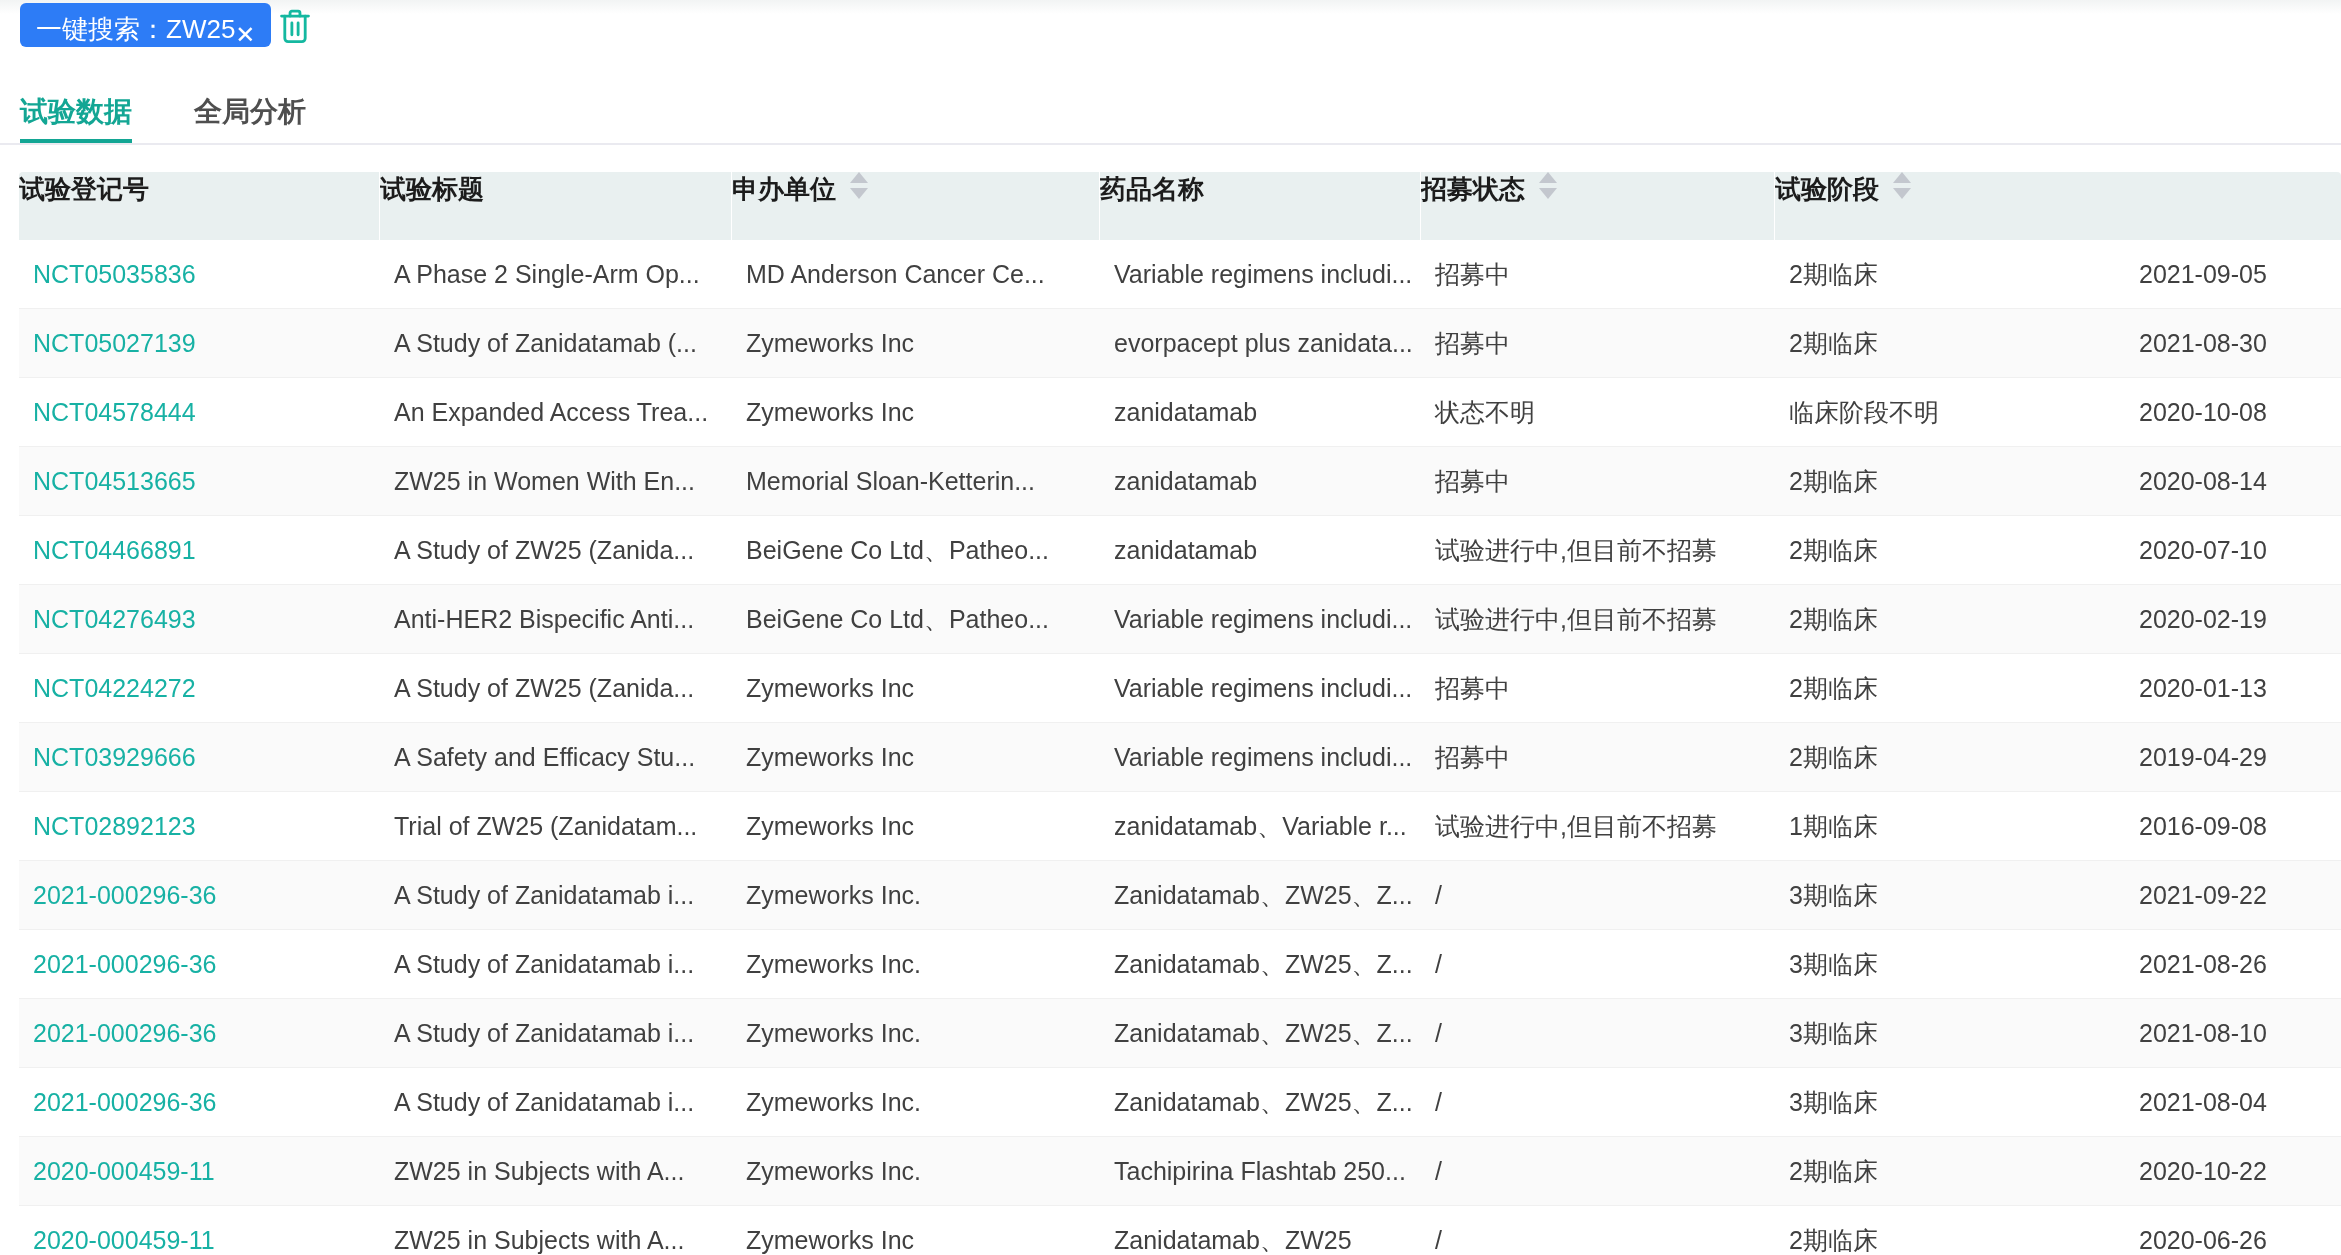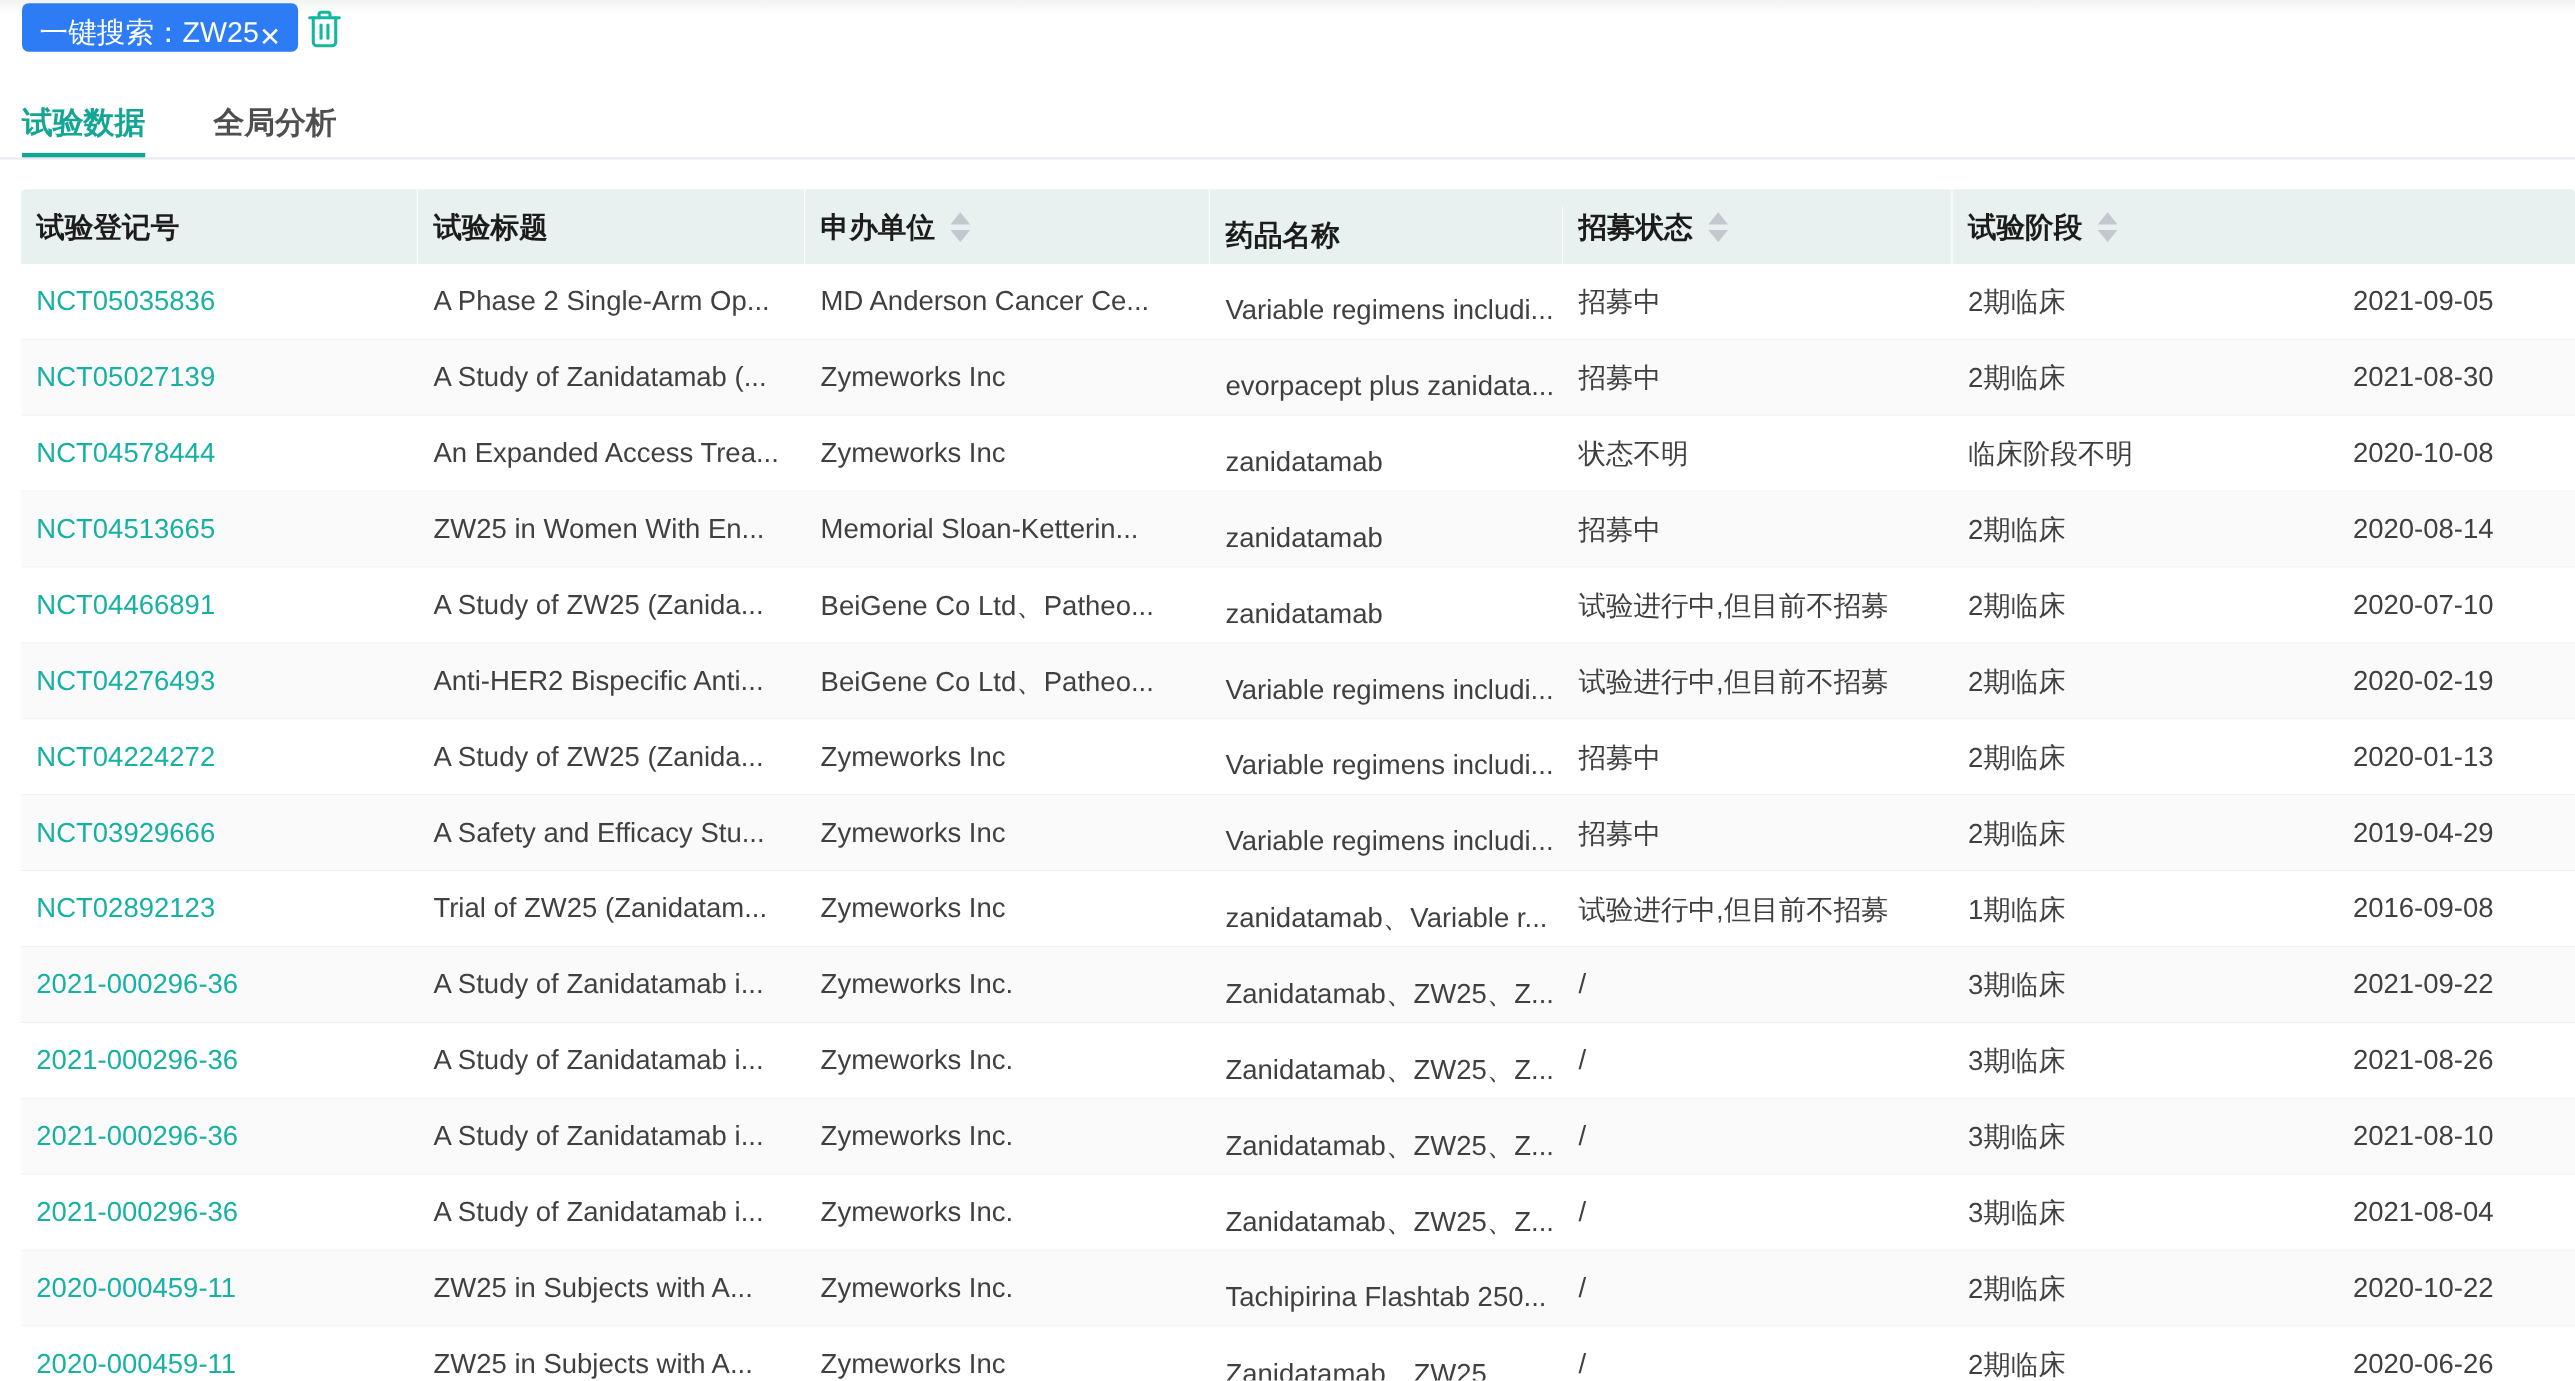--- a/index.html
+++ b/index.html
@@ -81,22 +81,21 @@
   }
   .thead {
     display: flex;
     height: 68px;
     background: var(--header-bg, #e9f0f0);
     border-radius: 4px 4px 0 0;
     overflow: hidden;
   }
   .th {
     display: flex;
-    align-items: center;
-    padding-left: 14px;
+    align-items: flex-start;
     box-sizing: border-box;
     font-size: 26px;
     font-weight: 700;
     color: var(--header-text, #1c1c1c);
     border-right: 1px solid #ffffff;
     white-space: nowrap;
     overflow: hidden;
   }
   .th:last-child { border-right: none; }
   .sorter {
@@ -121,21 +120,21 @@
     box-sizing: border-box;
     font-size: 25px;
     color: var(--body-text, #404040);
     white-space: nowrap;
     overflow: hidden;
   }
   .td.link { color: var(--accent-teal, #17b1a4); cursor: pointer; }
   .col0 { width: 361px; flex: none; }
   .col1 { width: 352px; flex: none; }
   .col2 { width: 368px; flex: none; }
-  .col3 { width: 321px; flex: none; margin-top: 16px; }
+  .col3 { width: 321px; flex: none; }
   .col4 { width: 354px; flex: none; }
   .col5 { width: 350px; flex: none; }
   .col6 { flex: 1; }
 </style>
 </head>
 <body>
 
 <div class="top-gradient"></div>
 
 <div class="search-tag">

